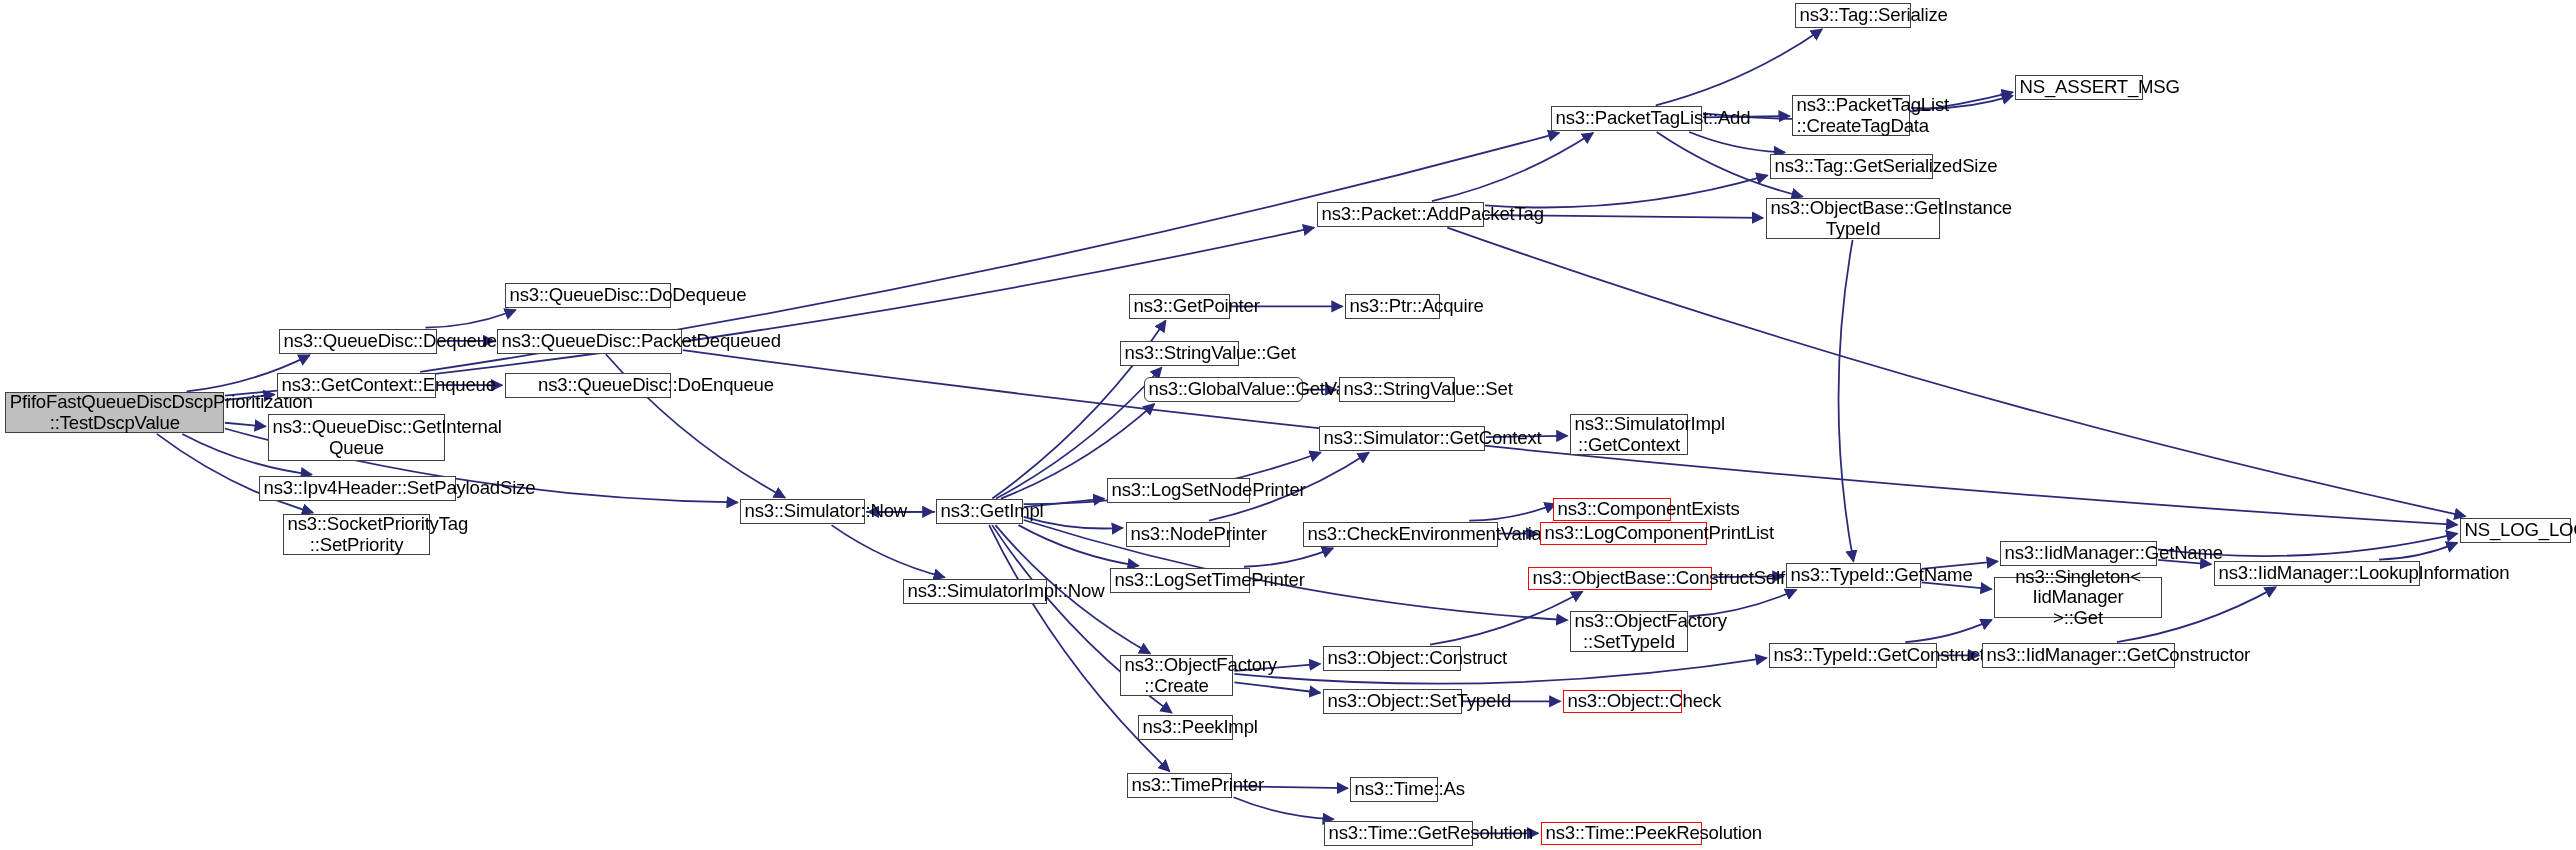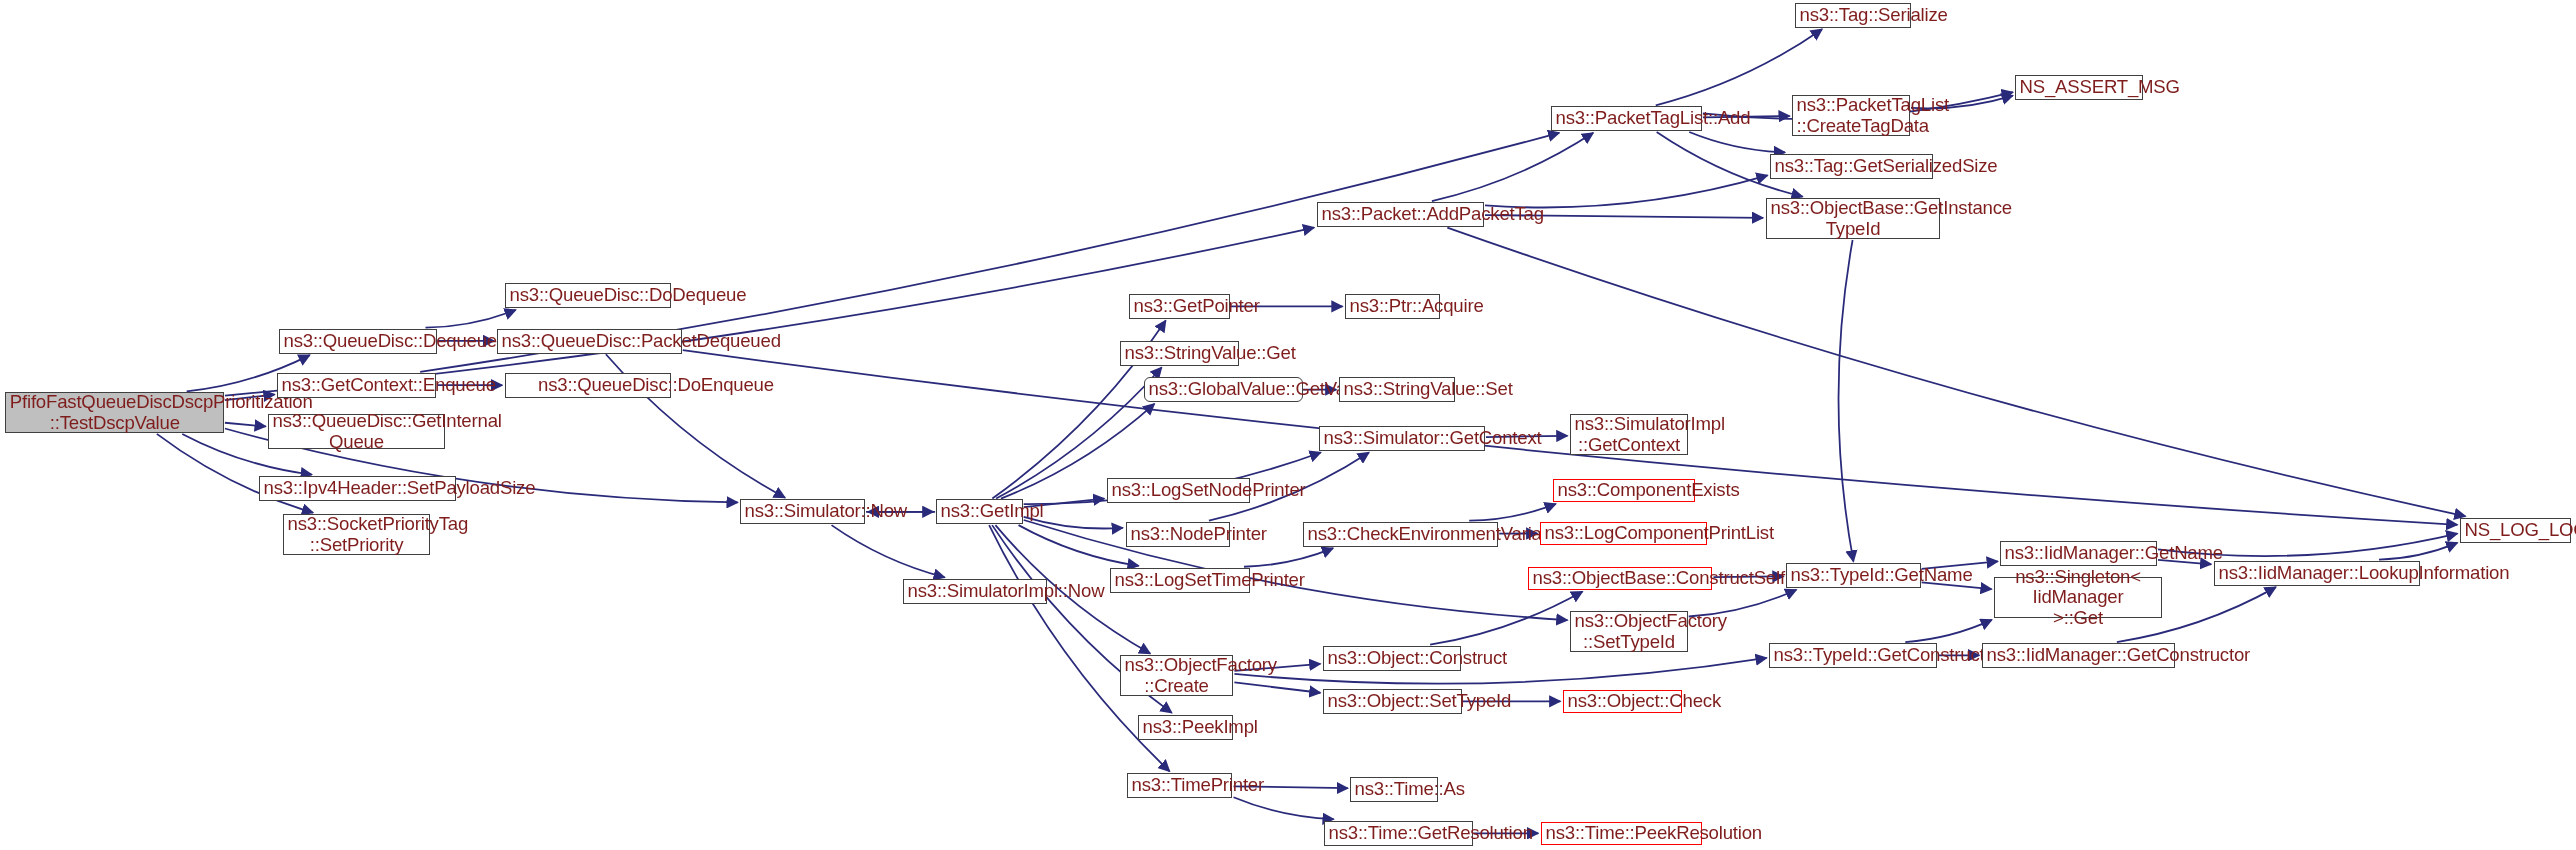--- a/index.html
+++ b/index.html
@@ -26,21 +26,21 @@
   }
   .node {
     position: absolute;
     box-sizing: border-box;
     display: flex;
     align-items: center;
     justify-content: center;
     text-align: center;
     background: #ffffff;
     border: 1.8px solid #404040;
-    color: #7f1d1d;
+    color: #000000;
     font-size: 18.6px;
     line-height: 1.08;
     letter-spacing: -0.2px;
     white-space: pre-line;
     padding: 0 3.5px;
     cursor: pointer;
   }
   .node.root {
     background: #bfbfbf;
     border-color: #404040;
@@ -129,21 +129,21 @@
         <path d="M 2437.0 620.3 Q 2607.6 641.8 2775.0 602.5" fill="none" stroke="#2a2a7a" stroke-width="2" marker-end="url(#arrow)"></path>
         <path d="M 2390.5 725.0 Q 2485.9 710.2 2570.1 663.0" fill="none" stroke="#2a2a7a" stroke-width="2" marker-end="url(#arrow)"></path>
         <path d="M 2686.5 632.0 Q 2732.5 630.5 2775.0 613.0" fill="none" stroke="#2a2a7a" stroke-width="2" marker-end="url(#arrow)"></path>
       </g>
   </svg>
   <div id="node-layer">
       <div class="node root" style="left: 5.3px; top: 392px; width: 219px; height: 41px;"><span>PfifoFastQueueDiscDscpPrioritization
 ::TestDscpValue</span></div>
       <div class="node" style="left: 279px; top: 329px; width: 158px; height: 25px;"><span>ns3::QueueDisc::Dequeue</span></div>
       <div class="node" style="left: 277px; top: 373px; width: 159px; height: 25px;"><span>ns3::GetContext::Enqueue</span></div>
-      <div class="node" style="left: 268px; top: 414px; width: 177px; height: 35px;"><span>ns3::QueueDisc::GetInternal
+      <div class="node" style="left: 268px; top: 414px; width: 177px; height: 47px;"><span>ns3::QueueDisc::GetInternal
 Queue</span></div>
       <div class="node" style="left: 259px; top: 476px; width: 197px; height: 25px;"><span>ns3::Ipv4Header::SetPayloadSize</span></div>
       <div class="node" style="left: 283px; top: 514px; width: 147px; height: 41px;"><span>ns3::SocketPriorityTag
 ::SetPriority</span></div>
       <div class="node" style="left: 505px; top: 283px; width: 166px; height: 25px;"><span>ns3::QueueDisc::DoDequeue</span></div>
       <div class="node" style="left: 497px; top: 329px; width: 185px; height: 25px;"><span>ns3::QueueDisc::PacketDequeued</span></div>
       <div class="node" style="left: 505px; top: 373px; width: 166px; height: 25px; padding-left: 32px;"><span>ns3::QueueDisc::DoEnqueue</span></div>
       <div class="node" style="left: 740px; top: 499px; width: 125px; height: 25px;"><span>ns3::Simulator::Now</span></div>
       <div class="node" style="left: 903px; top: 579px; width: 144px; height: 25px;"><span>ns3::SimulatorImpl::Now</span></div>
       <div class="node" style="left: 936px; top: 499px; width: 87px; height: 25px;"><span>ns3::GetImpl</span></div>
@@ -152,21 +152,21 @@
       <div class="node" style="left: 1120px; top: 341px; width: 119px; height: 25px;"><span>ns3::StringValue::Get</span></div>
       <div class="node" style="left: 1144px; top: 377px; width: 159px; height: 25px; border-radius: 6px;"><span>ns3::GlobalValue::GetValue</span></div>
       <div class="node" style="left: 1339px; top: 377px; width: 116px; height: 25px;"><span>ns3::StringValue::Set</span></div>
       <div class="node" style="left: 1319px; top: 426px; width: 166px; height: 25px;"><span>ns3::Simulator::GetContext</span></div>
       <div class="node" style="left: 1570px; top: 414px; width: 118px; height: 41px;"><span>ns3::SimulatorImpl
 ::GetContext</span></div>
       <div class="node" style="left: 1107px; top: 478px; width: 143px; height: 25px;"><span>ns3::LogSetNodePrinter</span></div>
       <div class="node" style="left: 1126px; top: 522px; width: 104px; height: 25px;"><span>ns3::NodePrinter</span></div>
       <div class="node" style="left: 1110px; top: 568px; width: 140px; height: 25px;"><span>ns3::LogSetTimePrinter</span></div>
       <div class="node" style="left: 1303px; top: 522px; width: 195px; height: 25px;"><span>ns3::CheckEnvironmentVariables</span></div>
-      <div class="node warn" style="left: 1553px; top: 479px; width: 142px; height: 23px;"><span>ns3::ComponentExists</span></div>
+      <div class="node warn" style="left: 1553px; top: 498px; width: 118px; height: 23px;"><span>ns3::ComponentExists</span></div>
       <div class="node warn" style="left: 1540px; top: 522px; width: 167px; height: 23px;"><span>ns3::LogComponentPrintList</span></div>
       <div class="node warn" style="left: 1528px; top: 567px; width: 184px; height: 23px;"><span>ns3::ObjectBase::ConstructSelf</span></div>
       <div class="node" style="left: 1120px; top: 655px; width: 113px; height: 41px;"><span>ns3::ObjectFactory
 ::Create</span></div>
       <div class="node" style="left: 1323px; top: 646px; width: 138px; height: 25px;"><span>ns3::Object::Construct</span></div>
       <div class="node" style="left: 1323px; top: 689px; width: 139px; height: 25px;"><span>ns3::Object::SetTypeId</span></div>
       <div class="node warn" style="left: 1563px; top: 690px; width: 119px; height: 23px;"><span>ns3::Object::Check</span></div>
       <div class="node" style="left: 1570px; top: 611px; width: 118px; height: 41px;"><span>ns3::ObjectFactory
 ::SetTypeId</span></div>
       <div class="node" style="left: 1138px; top: 715px; width: 95px; height: 25px;"><span>ns3::PeekImpl</span></div>

